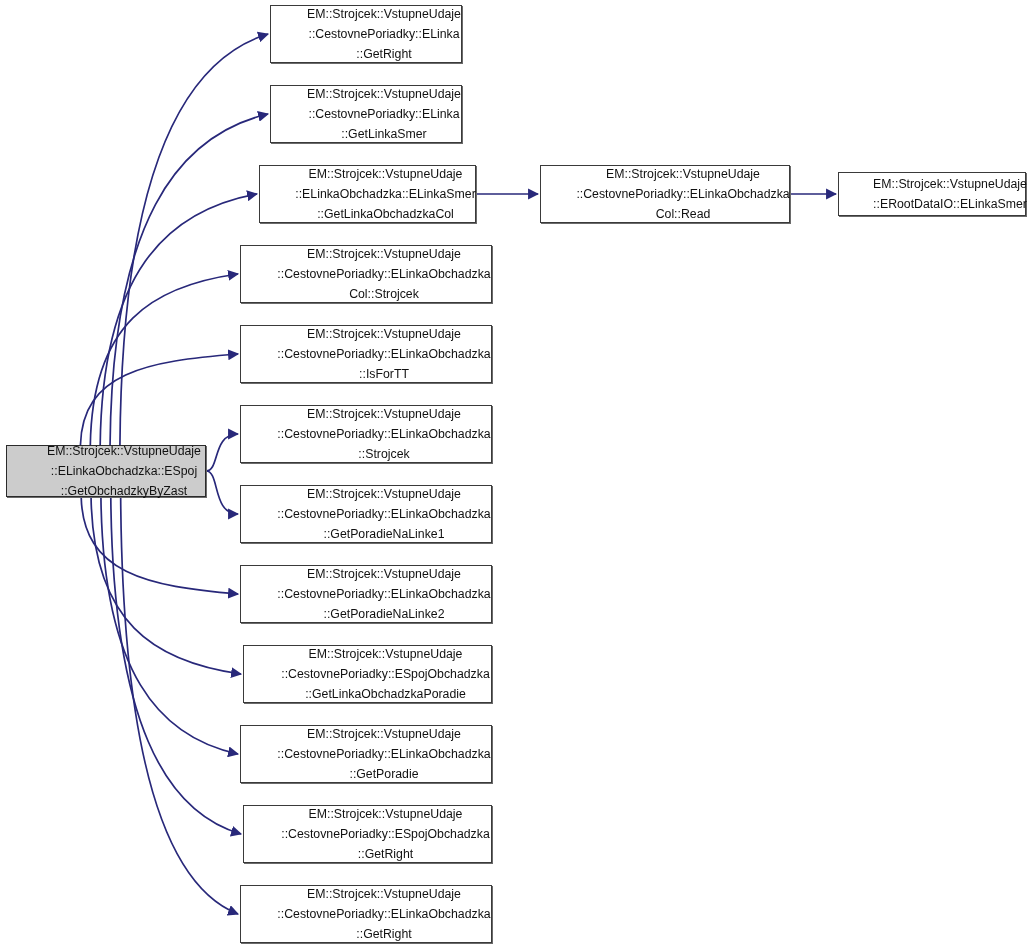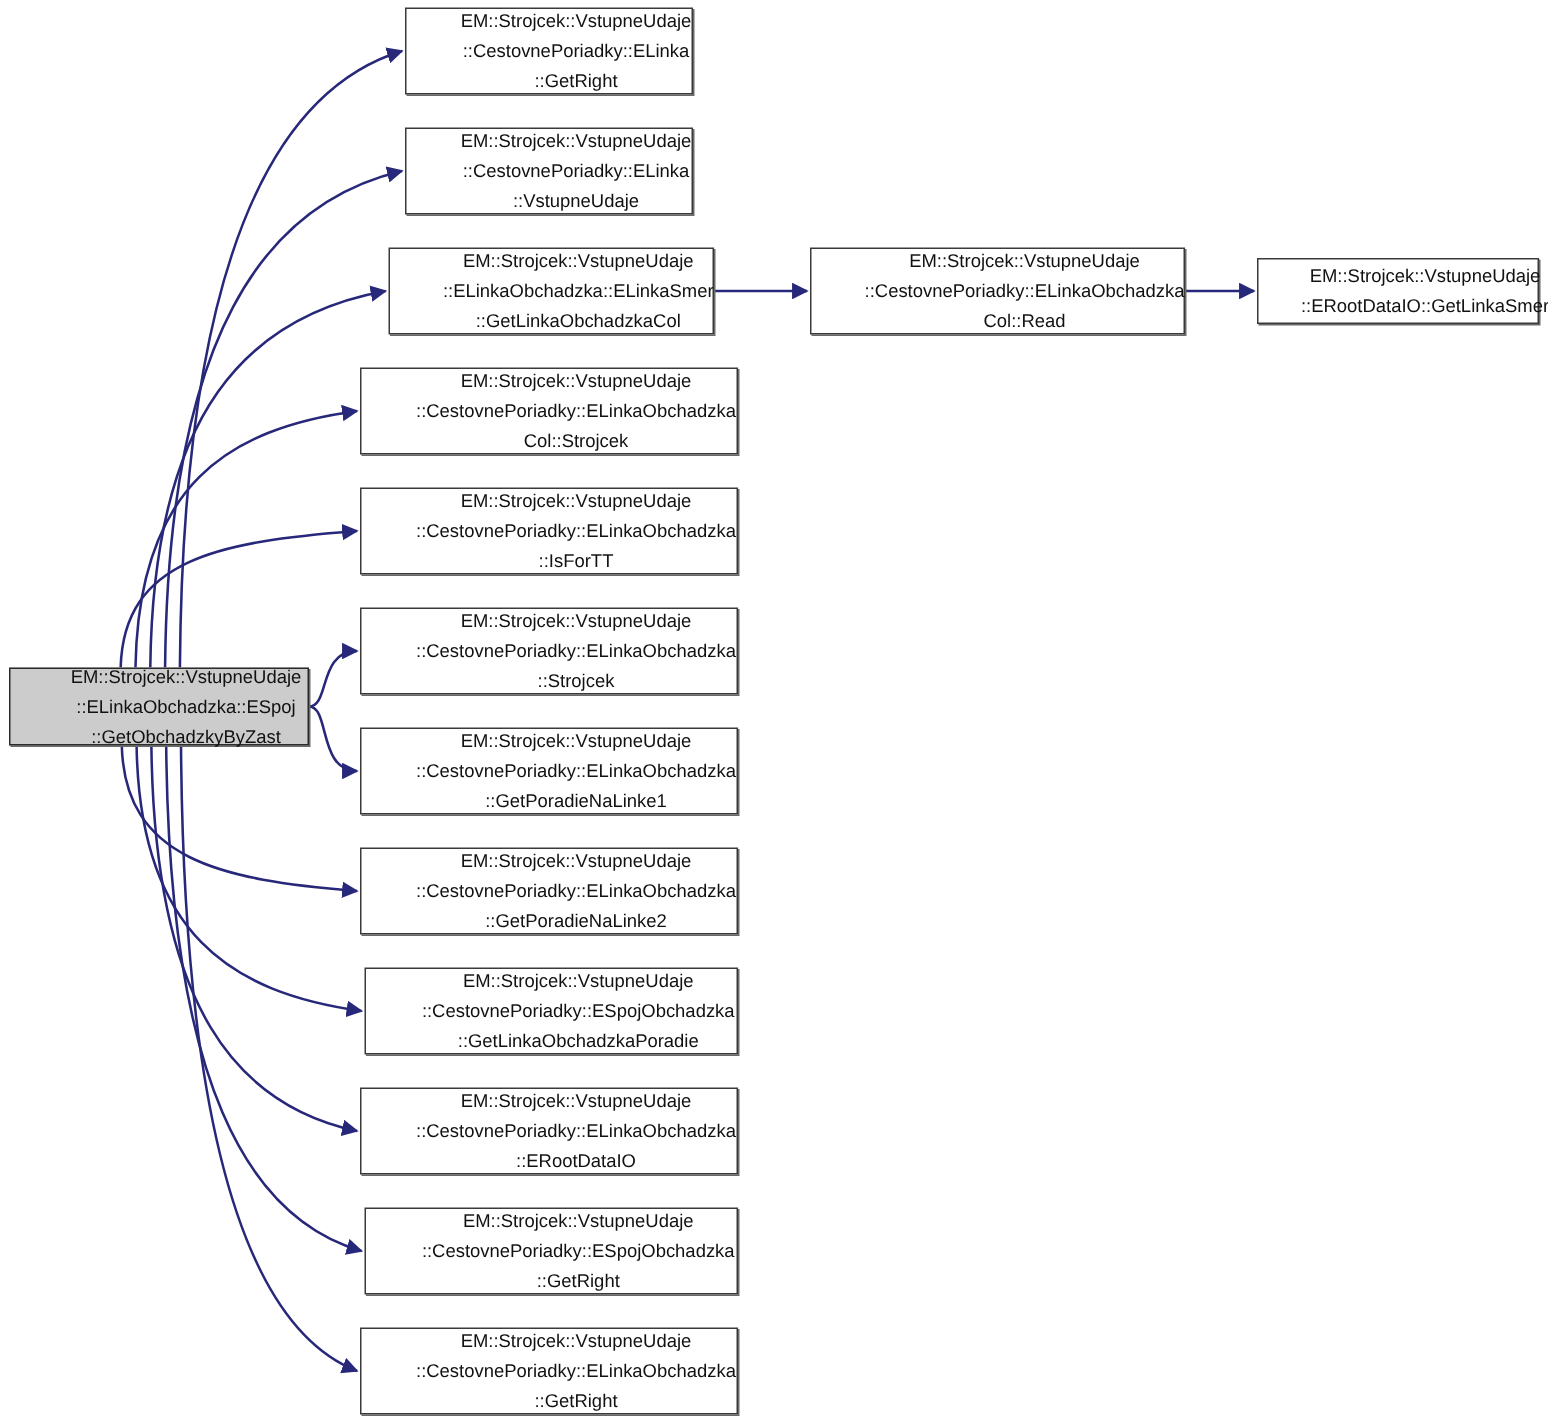--- a/index.html
+++ b/index.html
@@ -83,21 +83,21 @@
         <span class="ln">::GetObchadzkyByZast</span>
       </div>
       <div class="node" style="left: 270px; top: 5px; width: 192px; height: 58px;">
         <span class="ln">EM::Strojcek::VstupneUdaje</span>
         <span class="ln">::CestovnePoriadky::ELinka</span>
         <span class="ln">::GetRight</span>
       </div>
       <div class="node" style="left: 270px; top: 85px; width: 192px; height: 58px;">
         <span class="ln">EM::Strojcek::VstupneUdaje</span>
         <span class="ln">::CestovnePoriadky::ELinka</span>
-        <span class="ln">::VstupneUdaje</span>
+        <span class="ln">::GetLinkaSmer</span>
       </div>
       <div class="node" style="left: 259px; top: 165px; width: 217px; height: 58px;">
         <span class="ln">EM::Strojcek::VstupneUdaje</span>
         <span class="ln">::ELinkaObchadzka::ELinkaSmer</span>
         <span class="ln">::GetLinkaObchadzkaCol</span>
       </div>
       <div class="node" style="left: 240px; top: 245px; width: 252px; height: 58px;">
         <span class="ln">EM::Strojcek::VstupneUdaje</span>
         <span class="ln">::CestovnePoriadky::ELinkaObchadzka</span>
         <span class="ln">Col::Strojcek</span>
@@ -123,36 +123,36 @@
         <span class="ln">::GetPoradieNaLinke2</span>
       </div>
       <div class="node" style="left: 243px; top: 645px; width: 249px; height: 58px;">
         <span class="ln">EM::Strojcek::VstupneUdaje</span>
         <span class="ln">::CestovnePoriadky::ESpojObchadzka</span>
         <span class="ln">::GetLinkaObchadzkaPoradie</span>
       </div>
       <div class="node" style="left: 240px; top: 725px; width: 252px; height: 58px;">
         <span class="ln">EM::Strojcek::VstupneUdaje</span>
         <span class="ln">::CestovnePoriadky::ELinkaObchadzka</span>
-        <span class="ln">::ERootDataIO</span>
+        <span class="ln">::GetPoradie</span>
       </div>
       <div class="node" style="left: 243px; top: 805px; width: 249px; height: 58px;">
         <span class="ln">EM::Strojcek::VstupneUdaje</span>
         <span class="ln">::CestovnePoriadky::ESpojObchadzka</span>
         <span class="ln">::GetRight</span>
       </div>
       <div class="node" style="left: 240px; top: 885px; width: 252px; height: 58px;">
         <span class="ln">EM::Strojcek::VstupneUdaje</span>
         <span class="ln">::CestovnePoriadky::ELinkaObchadzka</span>
         <span class="ln">::GetRight</span>
       </div>
       <div class="node" style="left: 540px; top: 165px; width: 250px; height: 58px;">
         <span class="ln">EM::Strojcek::VstupneUdaje</span>
         <span class="ln">::CestovnePoriadky::ELinkaObchadzka</span>
         <span class="ln">Col::Read</span>
       </div>
       <div class="node" style="left: 838px; top: 172px; width: 188px; height: 44px;">
         <span class="ln">EM::Strojcek::VstupneUdaje</span>
-        <span class="ln">::ERootDataIO::GetLinkaSmer</span>
+        <span class="ln">::ERootDataIO::ELinkaSmer</span>
       </div>
     </div>
 
 </div>
 
 </body></html>

